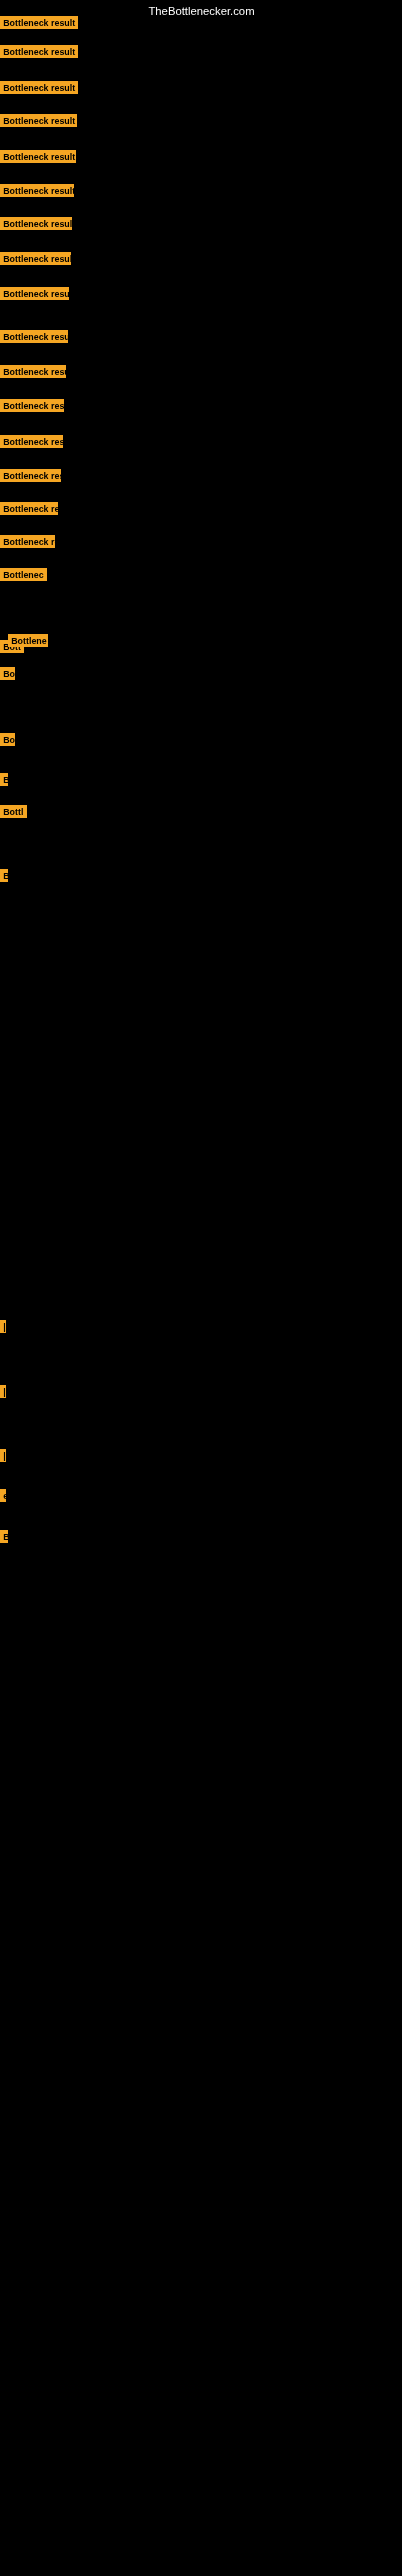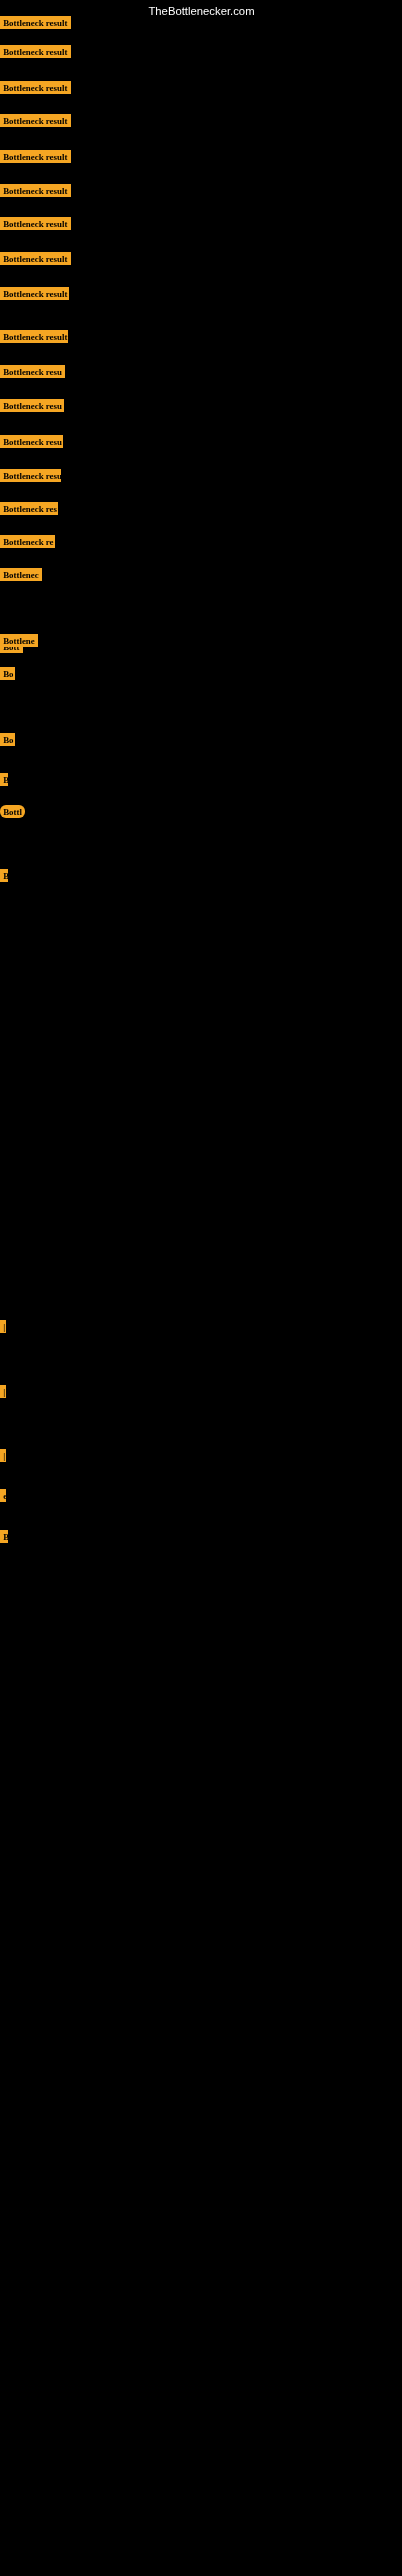--- a/index.html
+++ b/index.html
@@ -33,21 +33,20 @@
       font-weight: bold;
       padding: 1.6px 3.2px;
       display: inline-block;
       white-space: nowrap;
       overflow: hidden;
     }
 
     .result-item {
       position: absolute;
       left: 0;
-      font-family: Liberation Serif, serif;
     }
   </style>
 </head>
 <body>
 
 <span class="site-title">TheBottlenecker.com</span>
 
 <div id="results-container" style="position:relative; width:403px; height:2576px;">
 <div class="result-item" style="top: 16px; left: 0px;"><span class="bottleneck-label" style="max-width: 81px;">Bottleneck result</span></div>
     <div class="result-item" style="top: 45px; left: 0px;"><span class="bottleneck-label" style="max-width: 81px;">Bottleneck result</span></div>
@@ -60,25 +59,25 @@
     <div class="result-item" style="top: 287px; left: 0px;"><span class="bottleneck-label" style="max-width: 69px;">Bottleneck result</span></div>
     <div class="result-item" style="top: 330px; left: 0px;"><span class="bottleneck-label" style="max-width: 68px;">Bottleneck result</span></div>
     <div class="result-item" style="top: 365px; left: 0px;"><span class="bottleneck-label" style="max-width: 66px;">Bottleneck resu</span></div>
     <div class="result-item" style="top: 399px; left: 0px;"><span class="bottleneck-label" style="max-width: 64px;">Bottleneck resu</span></div>
     <div class="result-item" style="top: 435px; left: 0px;"><span class="bottleneck-label" style="max-width: 63px;">Bottleneck resu</span></div>
     <div class="result-item" style="top: 469px; left: 0px;"><span class="bottleneck-label" style="max-width: 61px;">Bottleneck resu</span></div>
     <div class="result-item" style="top: 502px; left: 0px;"><span class="bottleneck-label" style="max-width: 58px;">Bottleneck res</span></div>
     <div class="result-item" style="top: 535px; left: 0px;"><span class="bottleneck-label" style="max-width: 55px;">Bottleneck re</span></div>
     <div class="result-item" style="top: 568px; left: 0px;"><span class="bottleneck-label" style="max-width: 47px;">Bottlenec</span></div>
     <div class="result-item" style="top: 602px; left: 0px;"><span class="bottleneck-label" style="max-width: 24px; margin-top: 38px;">Bott</span></div>
-    <div class="result-item" style="top: 634px; left: 0px;"><span class="bottleneck-label" style="max-width: 40px;">Bottlene</span></div>
+    <div class="result-item" style="top: 634px; left: 0px; padding-left: 8px;"><span class="bottleneck-label" style="max-width: 40px;">Bottlene</span></div>
     <div class="result-item" style="top: 667px; left: 0px;"><span class="bottleneck-label" style="max-width: 14.5px;">Bo</span></div>
     <div class="result-item" style="top: 733px; left: 0px;"><span class="bottleneck-label" style="max-width: 14.5px;">Bo</span></div>
     <div class="result-item" style="top: 773px; left: 0px;"><span class="bottleneck-label" style="max-width: 8px;">B</span></div>
-    <div class="result-item" style="top: 805px; left: 0px;"><span class="bottleneck-label" style="max-width: 27px; border-radius: 6px;">Bottl</span></div>
+    <div class="result-item" style="top: 805px; left: 0px;"><span class="bottleneck-label" style="max-width: 27px;">Bottl</span></div>
     <div class="result-item" style="top: 869px; left: 0px;"><span class="bottleneck-label" style="max-width: 8px;">B</span></div>
     <div class="result-item" style="top: 1320px; left: 0px;"><span class="bottleneck-label" style="max-width: 4.8px;">|</span></div>
     <div class="result-item" style="top: 1385px; left: 0px;"><span class="bottleneck-label" style="max-width: 4.8px;">|</span></div>
     <div class="result-item" style="top: 1449px; left: 0px;"><span class="bottleneck-label" style="max-width: 4.8px;">|</span></div>
     <div class="result-item" style="top: 1489px; left: 0px;"><span class="bottleneck-label" style="max-width: 6.4px;">e</span></div>
     <div class="result-item" style="top: 1530px; left: 0px;"><span class="bottleneck-label" style="max-width: 8px;">B</span></div>
   </div>
 
 
 </body></html>

